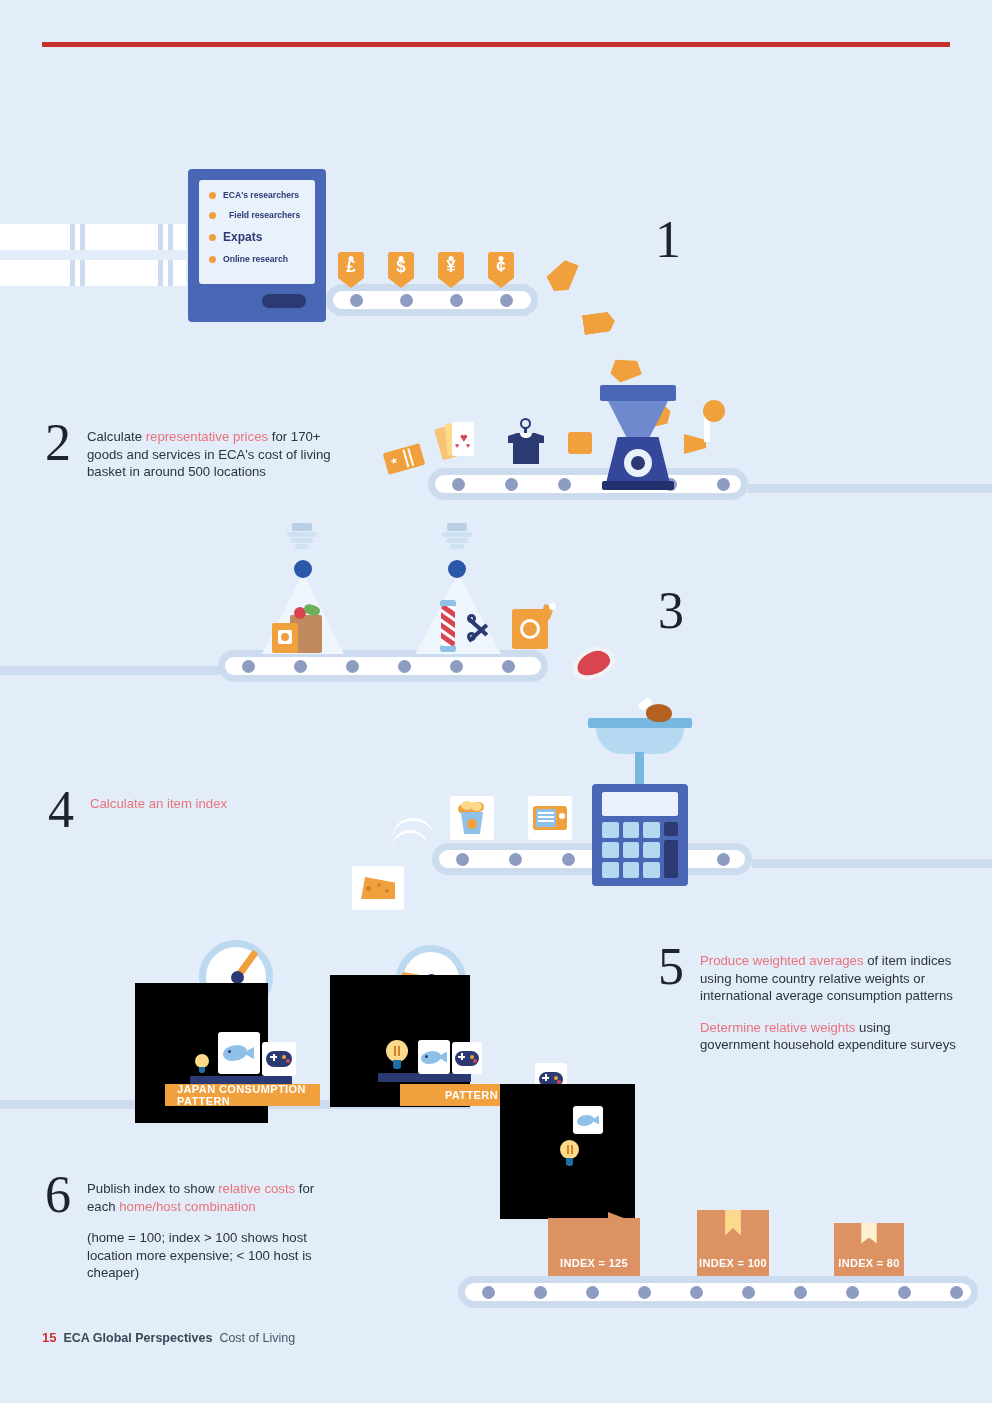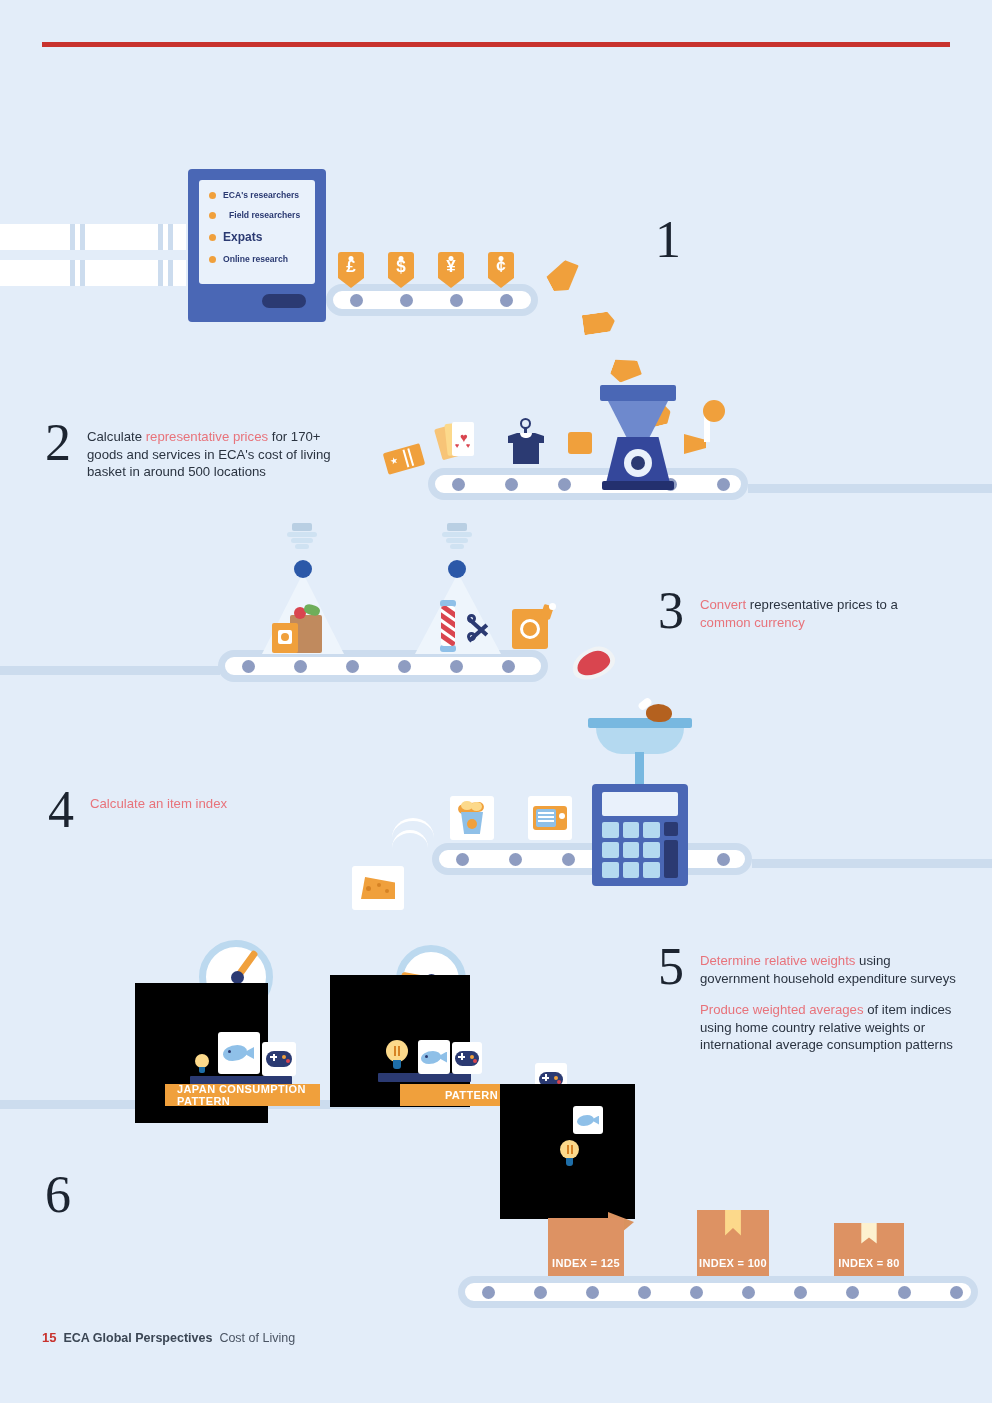--- a/index.html
+++ b/index.html
@@ -317,25 +317,20 @@
     <span style="position:absolute;left:14px;top:19px;width:9px;height:11px;background:#f0a03c;border-radius:50% 50% 50% 50%/60% 60% 40% 40%;"></span>
   </div>
 
   <div class="abs" style="left:572px;top:648px;width:44px;height:34px;transform:rotate(-18deg);">
     <span style="position:absolute;left:0;top:0;width:44px;height:30px;background:#f0f3f5;border-radius:60% 40% 55% 45%/60% 55% 45% 40%;"></span>
     <span style="position:absolute;left:5px;top:4px;width:34px;height:22px;background:#d9454f;border-radius:60% 40% 55% 45%/60% 55% 45% 40%;"></span>
   </div>
 
   <div class="step" id="step3">
     <div class="num">3</div>
-    <div class="body">
-      <p>
-        <span class="hl">Convert</span><span> representative prices to a </span><span class="hl">common currency</span>
-      </p>
-    </div>
   </div>
 
   <div class="belt" style="left:432px;top:843px;width:320px;">
     <span class="roller" style="left:17px;"></span>
       <span class="roller" style="left:70px;"></span>
     <span class="roller" style="left:123px;"></span>
       <span class="roller" style="left:278px;"></span>
   </div>
   <div class="railbar" style="left:752px;top:859px;width:240px;"></div>
 
@@ -469,24 +464,24 @@
     </span>
   </div>
   <div class="pattern-label" style="left:400px;top:1084px;width:110px;justify-content:flex-end;">
     <span>PATTERN</span>
   </div>
 
   <div class="step" id="step5">
     <div class="num">5</div>
     <div class="body" style="max-width:262px;">
       <p>
-        <span class="hl">Determine relative weights</span><span> using government household expenditure surveys</span>
+        <span class="hl">Produce weighted averages</span><span> of item indices using home country relative weights or international average consumption patterns</span>
       </p>
       <p>
-        <span class="hl">Produce weighted averages</span><span> of item indices using home country relative weights or international average consumption patterns</span>
+        <span class="hl">Determine relative weights</span><span> using government household expenditure surveys</span>
       </p>
     </div>
   </div>
 
   <div class="card" style="left:535px;top:1063px;width:32px;height:32px;">
     <span style="position:relative;width:24px;height:15px;background:#2b3a72;border-radius:8px;display:block;">
       <span style="position:absolute;left:3px;top:5px;width:7px;height:2px;background:#fff;"></span>
       <span style="position:absolute;left:5.5px;top:2.5px;width:2px;height:7px;background:#fff;"></span>
       <span style="position:absolute;left:15px;top:4px;width:4px;height:4px;border-radius:50%;background:#f0a03c;"></span>
       <span style="position:absolute;left:18px;top:8px;width:4px;height:4px;border-radius:50%;background:#d9454f;"></span>
@@ -502,21 +497,21 @@
   <div class="abs" style="left:559px;top:1140px;width:22px;height:28px;">
     <span style="position:absolute;left:1px;top:0;width:19px;height:19px;border-radius:50%;background:#fcd98b;"></span>
     <span style="position:absolute;left:7px;top:18px;width:7px;height:8px;background:#1e6ea8;border-radius:0 0 3px 3px;"></span>
     <span style="position:absolute;left:8px;top:5px;width:2px;height:9px;background:#d68224;"></span>
     <span style="position:absolute;left:12px;top:5px;width:2px;height:9px;background:#d68224;"></span>
   </div>
 
   <div class="abs" style="left:548px;top:1212px;width:76px;height:66px;">
     <span style="position:absolute;left:60px;top:0;width:26px;height:22px;background:#d9925f;clip-path:polygon(0 0,100% 45%,45% 100%,0 100%);"></span>
   </div>
-  <div class="ibox" style="left:548px;top:1218px;width:76px;height:60px;">
+  <div class="ibox" style="left:548px;top:1218px;width:92px;height:60px;">
     <span class="ilabel">INDEX = 125</span>
   </div>
 
   <div class="ibox" style="left:697px;top:1210px;width:72px;height:68px;">
     <span class="ribbon" style="background:#fcd98b;"></span>
     <span class="ilabel">INDEX = 100</span>
   </div>
 
   <div class="ibox" style="left:834px;top:1223px;width:70px;height:55px;">
     <span class="ribbon" style="background:#fdf1cf;"></span>
@@ -531,20 +526,28 @@
     <span class="roller" style="left:225px;"></span>
       <span class="roller" style="left:277px;"></span>
     <span class="roller" style="left:329px;"></span>
       <span class="roller" style="left:381px;"></span>
     <span class="roller" style="left:433px;"></span>
       <span class="roller" style="left:485px;"></span>
   </div>
 
   <div class="step" id="step6">
     <div class="num">6</div>
+    <div class="body" style="max-width:250px;">
+      <p>
+        <span>Publish index to show </span><span class="hl">relative costs</span><span> for each </span><span class="hl">home/host combination</span>
+      </p>
+      <p>
+        <span>(home = 100; index &gt; 100 shows host location more expensive; &lt; 100 host is cheaper)</span>
+      </p>
+    </div>
   </div>
 
   <div class="footer">
     <span class="pg">15</span>
     <span class="bold">ECA Global Perspectives</span>
     <span class="light">Cost of Living</span>
   </div>
 
 </div>
 

